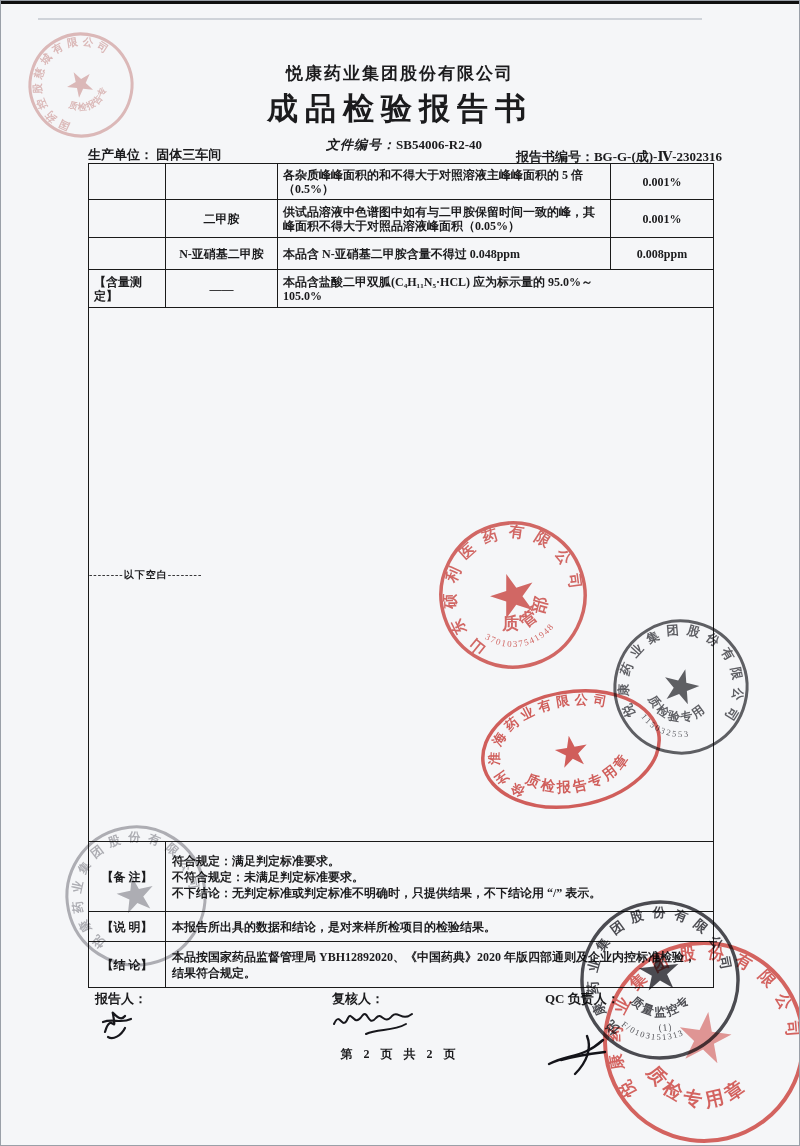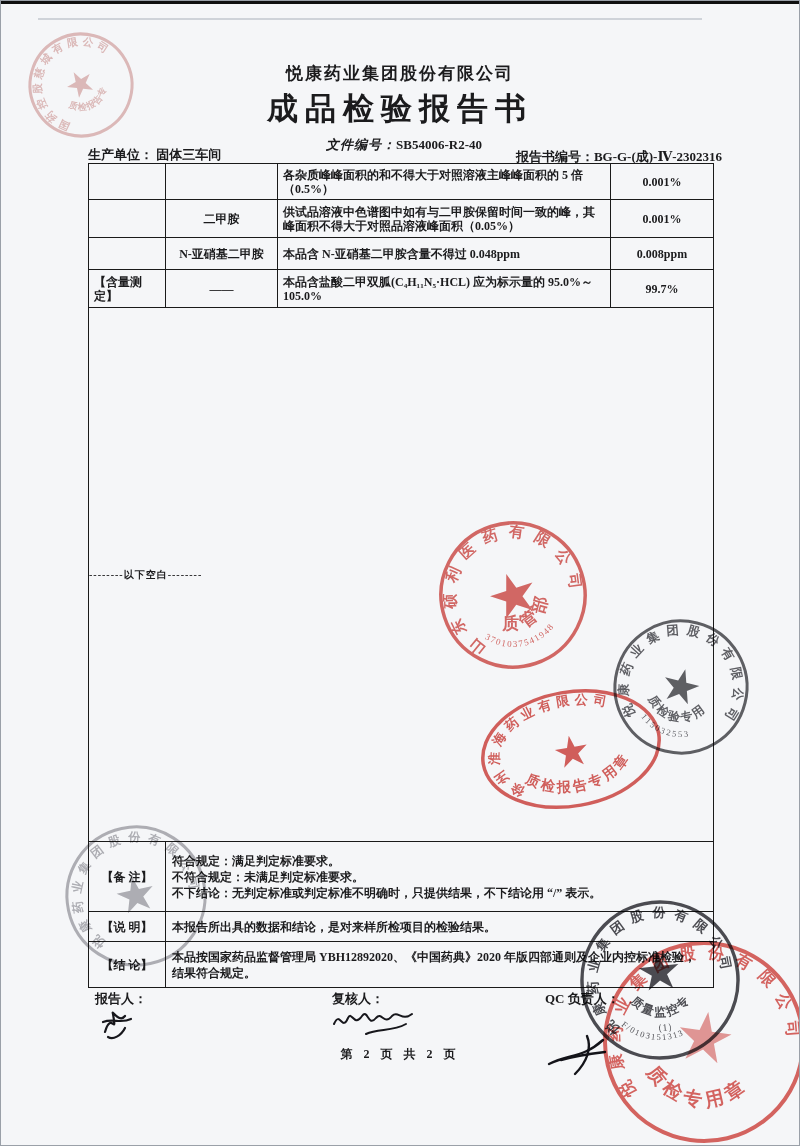--- a/index.html
+++ b/index.html
@@ -85,21 +85,20 @@
     <div class="trow r3">
       <div class="tc c1"></div>
       <div class="tc c2">N-亚硝基二甲胺</div>
       <div class="tc c3">本品含 N-亚硝基二甲胺含量不得过 0.048ppm</div>
       <div class="tc c4">0.008ppm</div>
     </div>
     <div class="trow r4">
       <div class="tc c1">【含量测定】</div>
       <div class="tc c2">——</div>
       <div class="tc c3">本品含盐酸二甲双胍(C₄H₁₁N₅·HCL) 应为标示量的 95.0%～105.0%</div>
-      <div class="tc c4">99.7%</div>
     </div>
     <div class="blankrow">
       <div class="blanknote">--------以下空白--------</div>
     </div>
     <div class="trow remarkrow">
       <div class="labcell">【备 注】</div>
       <div class="bodycell">
         <div>符合规定：满足判定标准要求。</div>
         <div>不符合规定：未满足判定标准要求。</div>
         <div>不下结论：无判定标准或判定标准不明确时，只提供结果，不下结论用 “/” 表示。</div>

